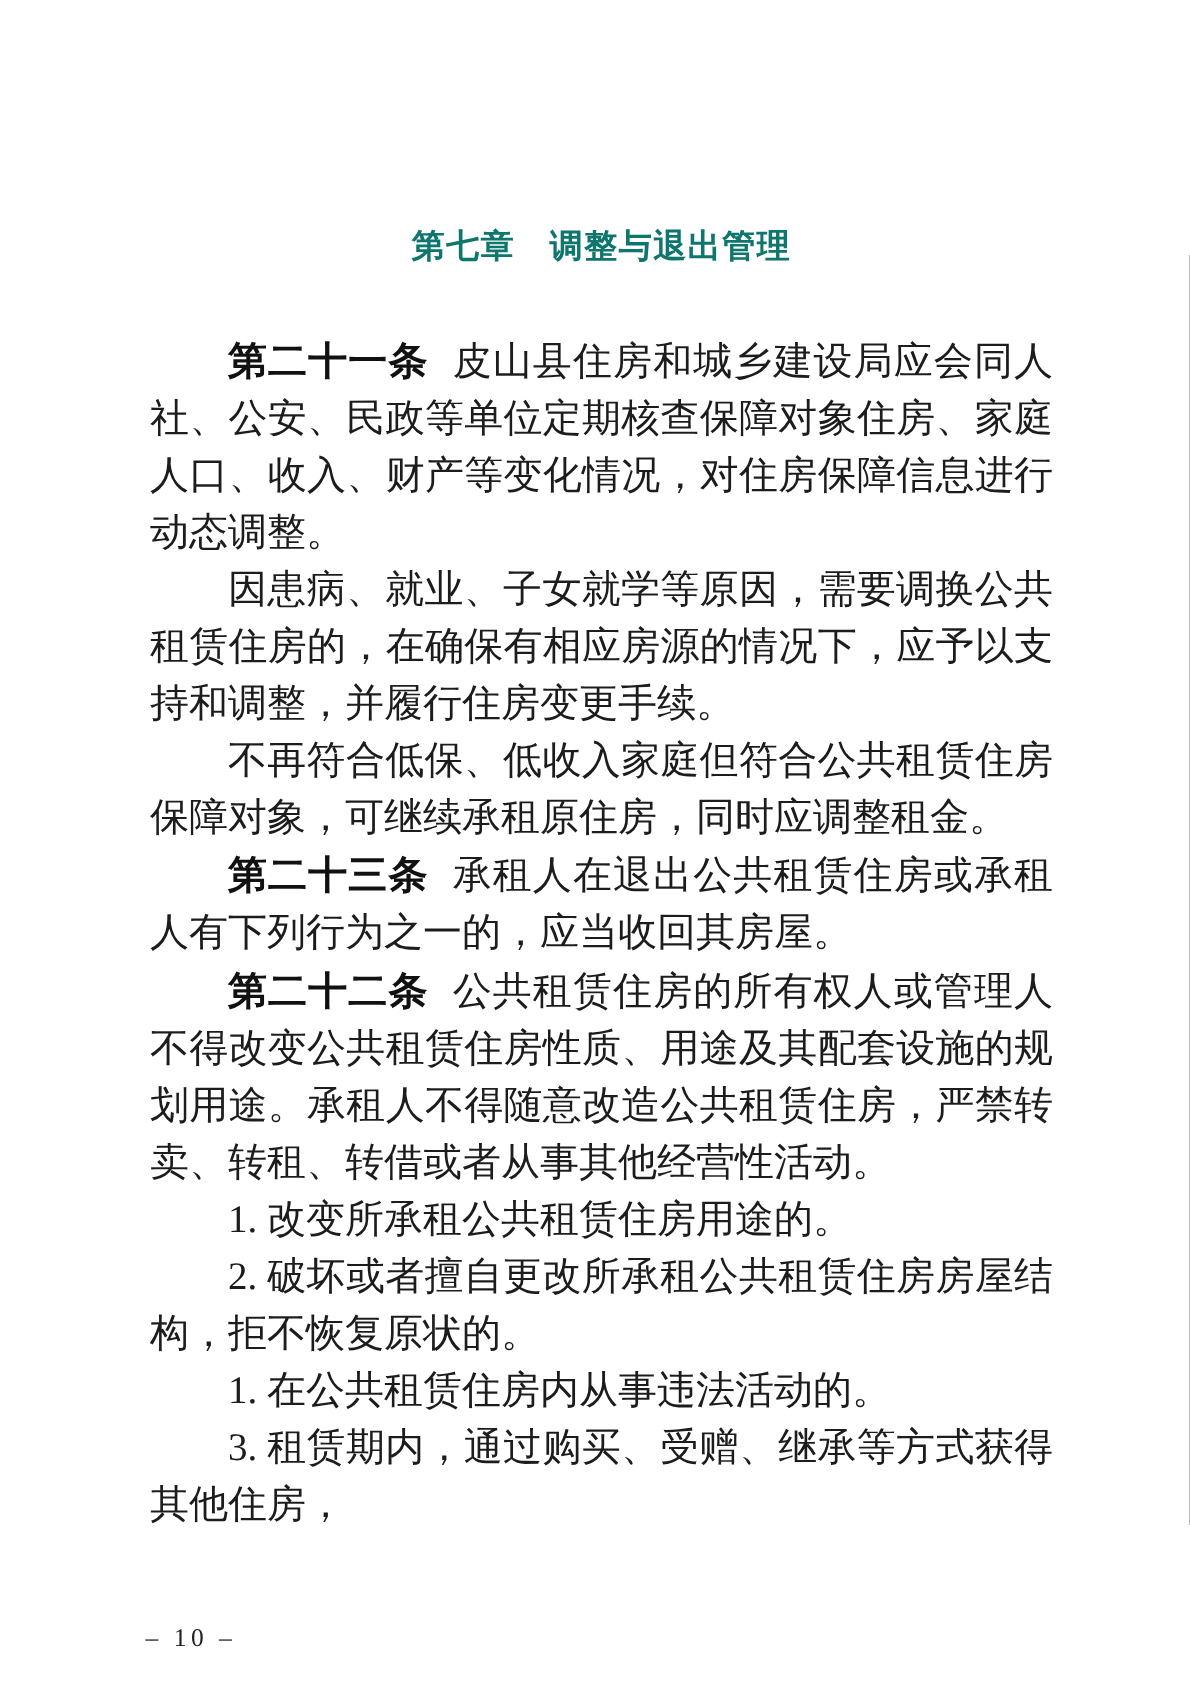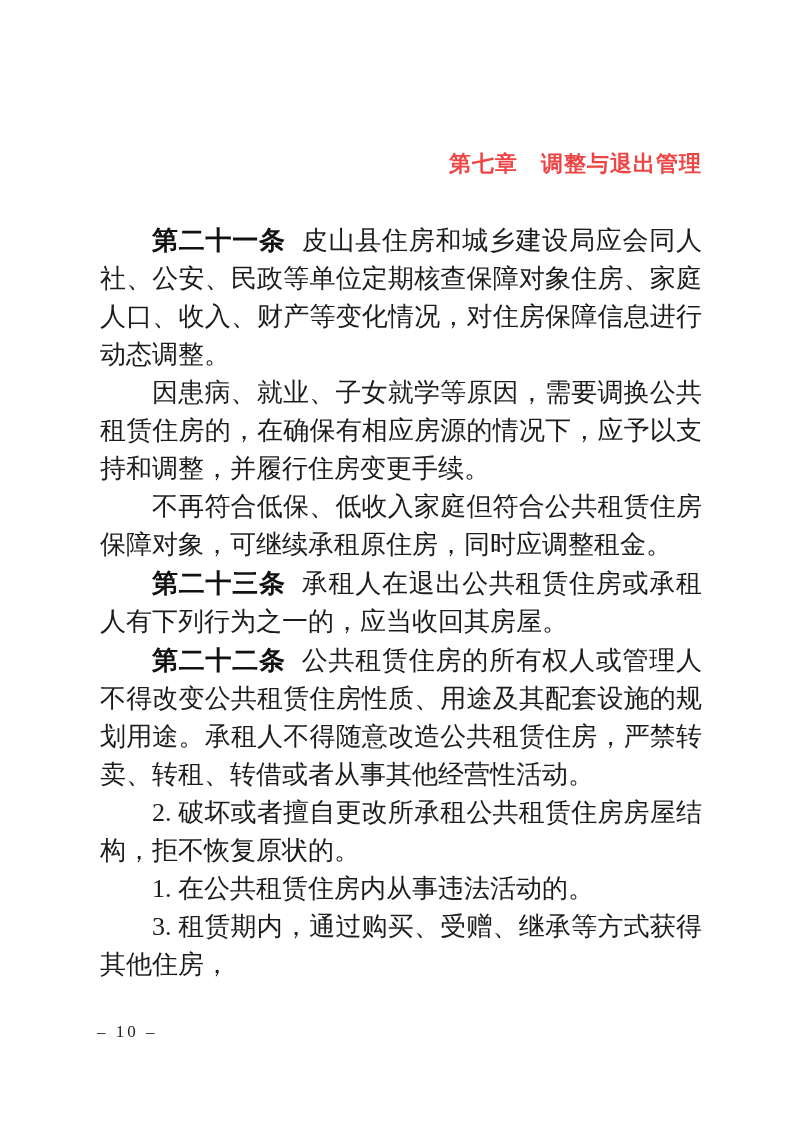--- a/index.html
+++ b/index.html
@@ -18,45 +18,45 @@
     position: absolute;
     left: 100px;
     top: 147px;
     width: 602px;
   }
   .chapter-title {
     font-family: "Liberation Sans", "DejaVu Sans", sans-serif;
     font-size: 22px;
     line-height: 33px;
     font-weight: 700;
-    text-align: right;
+    text-align: center;
     letter-spacing: 1px;
     margin-bottom: 41px;
-    color: #ef4444;
+    color: #0f766e;
   }
   .para {
     font-size: 26px;
     line-height: 38px;
     text-align: justify;
     text-justify: inter-ideograph;
     word-break: break-all;
     text-indent: 2em;
     color: #1c1c1c;
   }
   .p-lead {
     font-family: "Liberation Sans", "DejaVu Sans", sans-serif;
     font-weight: 700;
     margin-right: 0.62em;
     color: #111111;
   }
   .p-lead:empty { display: none; margin: 0; }
   .page-footer {
     position: absolute;
     left: 97px;
-    top: 1021px;
+    top: 1081px;
     font-size: 17px;
     line-height: 22px;
     letter-spacing: 3px;
     color: #222222;
   }
 </style>
 </head>
 <body>
 
 <div class="page">
@@ -67,20 +67,21 @@
     <p class="para"><span class="p-lead">第二十一条</span><span>皮山县住房和城乡建设局应会同人社、公安、民政等单位定期核查保障对象住房、家庭人口、收入、财产等变化情况，对住房保障信息进行动态调整。</span></p>
 
     <p class="para"><span>因患病、就业、子女就学等原因，需要调换公共租赁住房的，在确保有相应房源的情况下，应予以支持和调整，并履行住房变更手续。</span></p>
 
     <p class="para"><span>不再符合低保、低收入家庭但符合公共租赁住房保障对象，可继续承租原住房，同时应调整租金。</span></p>
 
     <p class="para"><span class="p-lead">第二十三条</span><span>承租人在退出公共租赁住房或承租人有下列行为之一的，应当收回其房屋。</span></p>
 
     <p class="para"><span class="p-lead">第二十二条</span><span>公共租赁住房的所有权人或管理人不得改变公共租赁住房性质、用途及其配套设施的规划用途。承租人不得随意改造公共租赁住房，严禁转卖、转租、转借或者从事其他经营性活动。</span></p>
 
+    <p class="para"><span>1. 改变所承租公共租赁住房用途的。</span></p>
 
     <p class="para"><span>2. 破坏或者擅自更改所承租公共租赁住房房屋结构，拒不恢复原状的。</span></p>
 
     <p class="para"><span>1. 在公共租赁住房内从事违法活动的。</span></p>
 
 
     <p class="para"><span>3. 租赁期内，通过购买、受赠、继承等方式获得其他住房，</span></p>
 
   </div>
 

